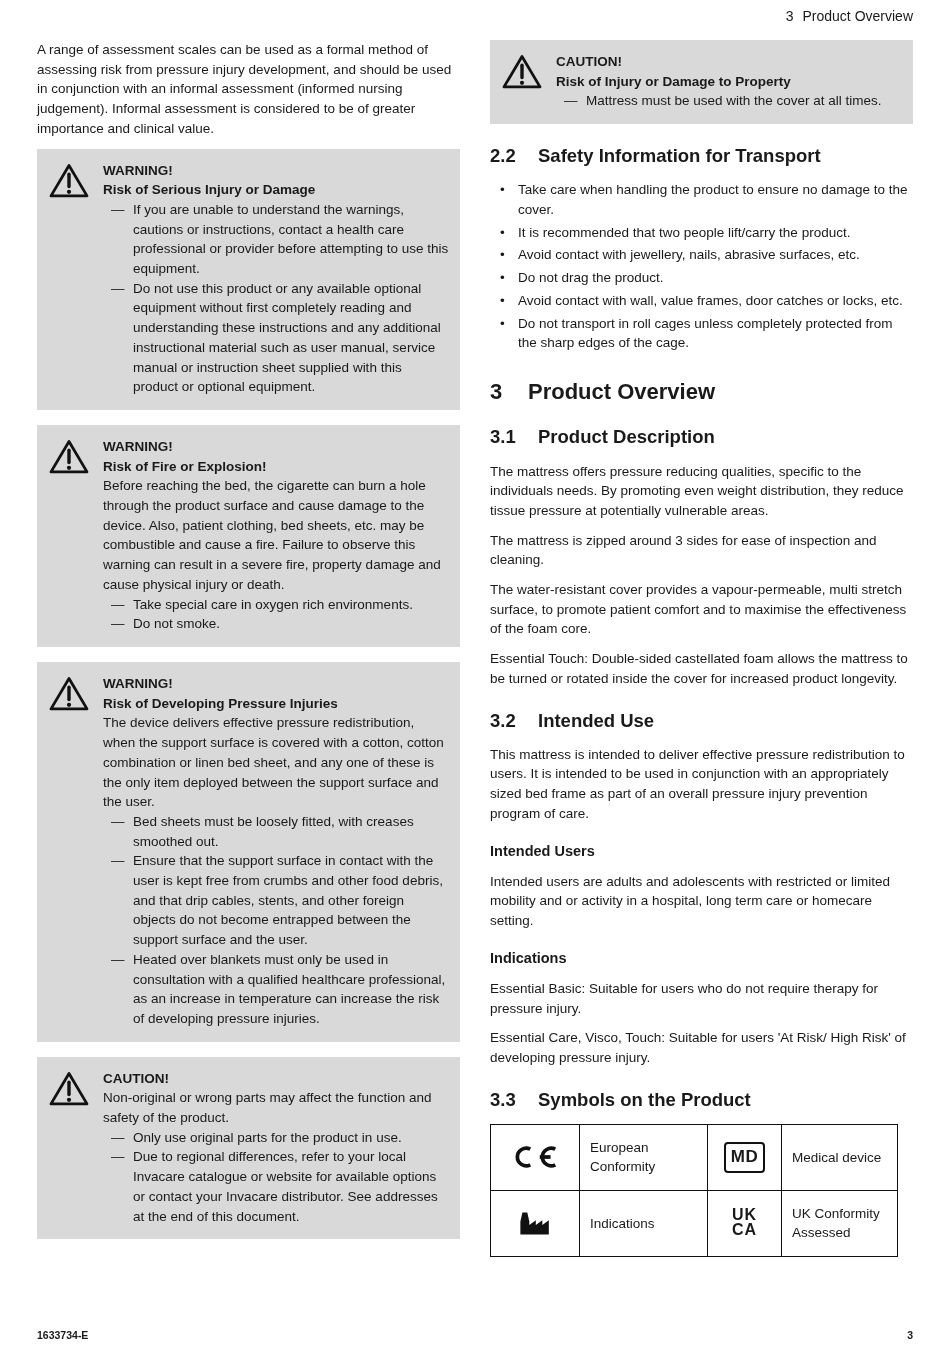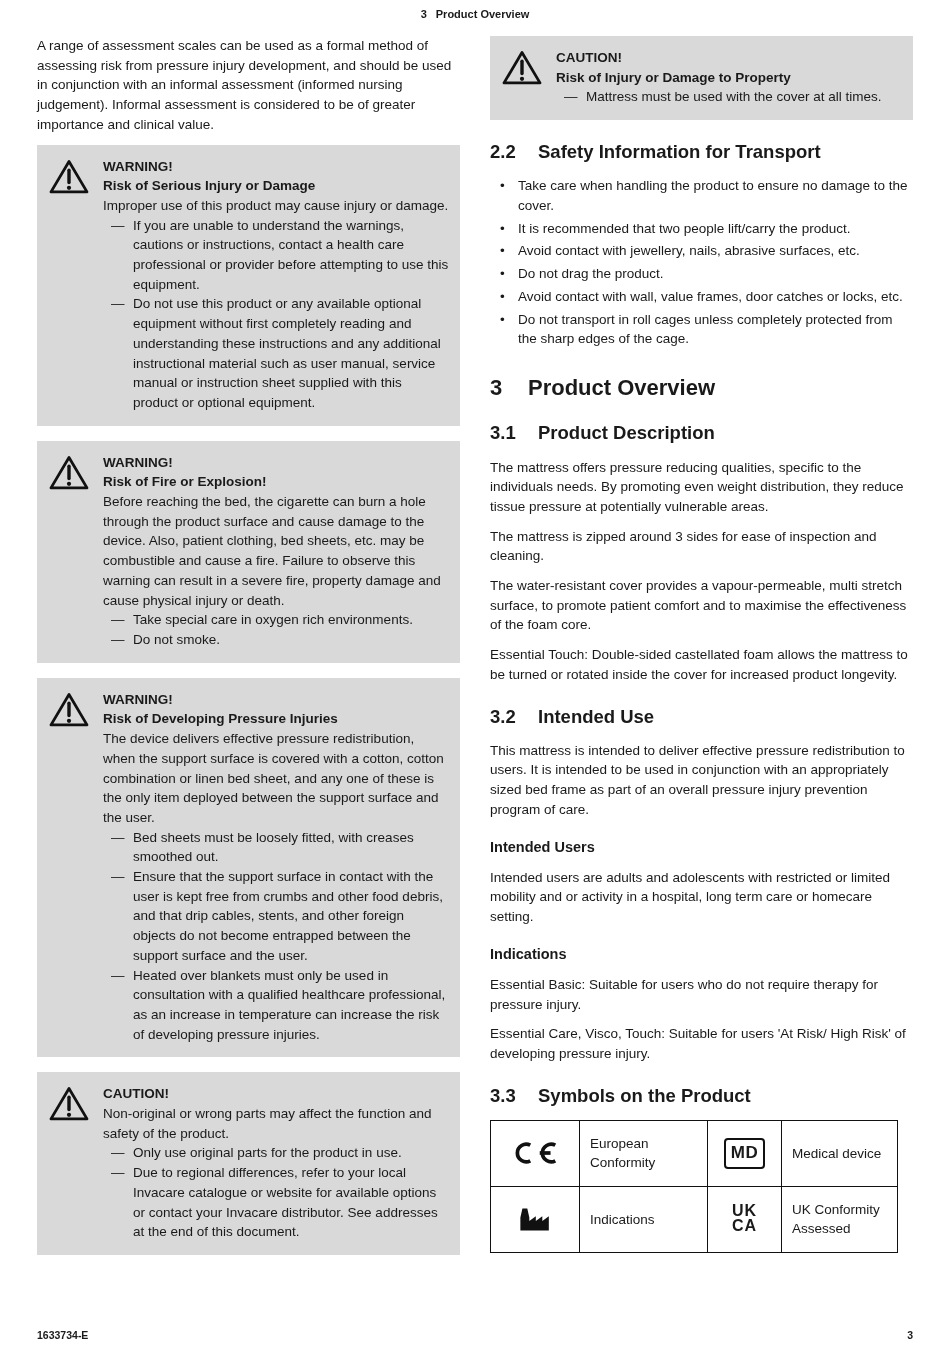--- a/index.html
+++ b/index.html
@@ -5,21 +5,21 @@
   * { margin: 0; padding: 0; box-sizing: border-box; }
   html, body { background: #ffffff; }
   body {
     width: 950px; height: 1353px;
     font-family: "Liberation Sans", sans-serif;
     color: #1a1a1a;
     position: relative;
   }
   .page { position: relative; width: 950px; height: 1353px; padding: 8px 37px 0 37px; overflow: hidden; }
 
-  .page-header { text-align: center; font-size: 11px; font-weight: bold; margin-bottom: 16px; }
+  .page-header { text-align: right; font-size: 14px; font-weight: normal; margin-bottom: 16px; }
   .page-header .chap { margin-right: 9px; }
 
   .columns { display: flex; gap: 30px; }
   .col { width: 423px; flex: 0 0 423px; font-size: 13.5px; line-height: 1.46; }
 
   p.para { margin-bottom: 10px; }
 
   
   .alert { background: #d9d9d9; display: flex; padding: 12px 10px 13px 12px; margin-bottom: 15px; }
   .alert-icon { flex: 0 0 54px; width: 54px; padding-top: 2px; }
@@ -82,21 +82,20 @@
         <div class="alert-icon">
           <svg viewBox="0 0 64 58" width="40" height="36">
             <path d="M32 4 L61 53 L3 53 Z" fill="none" stroke="#111" stroke-width="4.5" stroke-linejoin="round"></path>
             <path d="M32 18 L32 38" stroke="#111" stroke-width="5.5" stroke-linecap="round"></path>
             <circle cx="32" cy="46.5" r="3.4" fill="#111"></circle>
           </svg>
         </div>
         <div class="alert-content">
           <p class="alert-kicker">WARNING!</p>
           <p class="alert-title">Risk of Serious Injury or Damage</p>
-          <p class="alert-body">Improper use of this product may cause injury or damage.</p>
           <p class="dash-item">If you are unable to understand the warnings, cautions or instructions, contact a health care professional or provider before attempting to use this equipment.</p>
           <p class="dash-item">Do not use this product or any available optional equipment without first completely reading and understanding these instructions and any additional instructional material such as user manual, service manual or instruction sheet supplied with this product or optional equipment.</p>
         </div>
       </div>
 
       <div class="alert">
         <div class="alert-icon">
           <svg viewBox="0 0 64 58" width="40" height="36">
             <path d="M32 4 L61 53 L3 53 Z" fill="none" stroke="#111" stroke-width="4.5" stroke-linejoin="round"></path>
             <path d="M32 18 L32 38" stroke="#111" stroke-width="5.5" stroke-linecap="round"></path>

